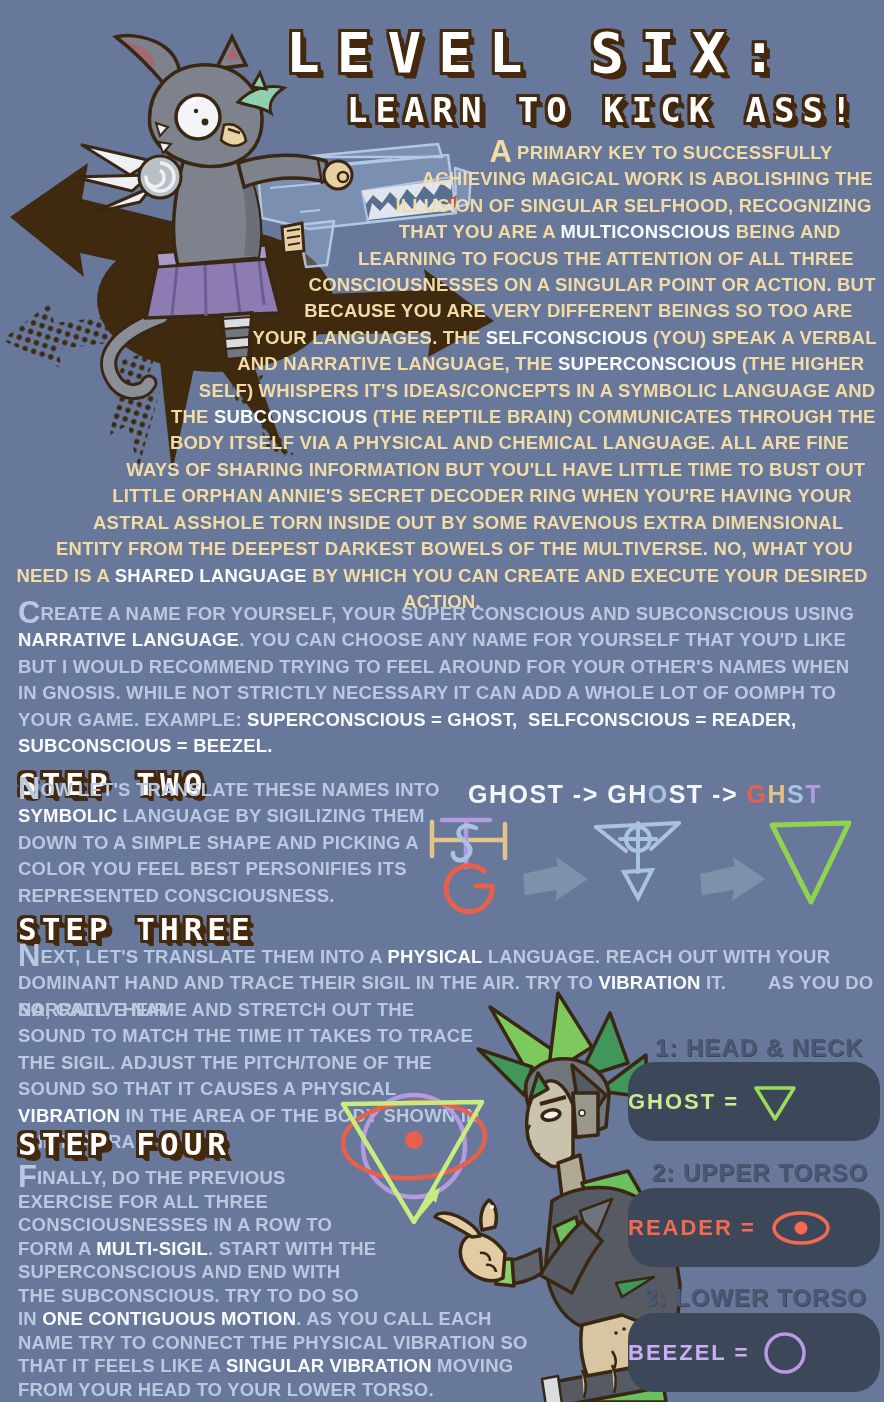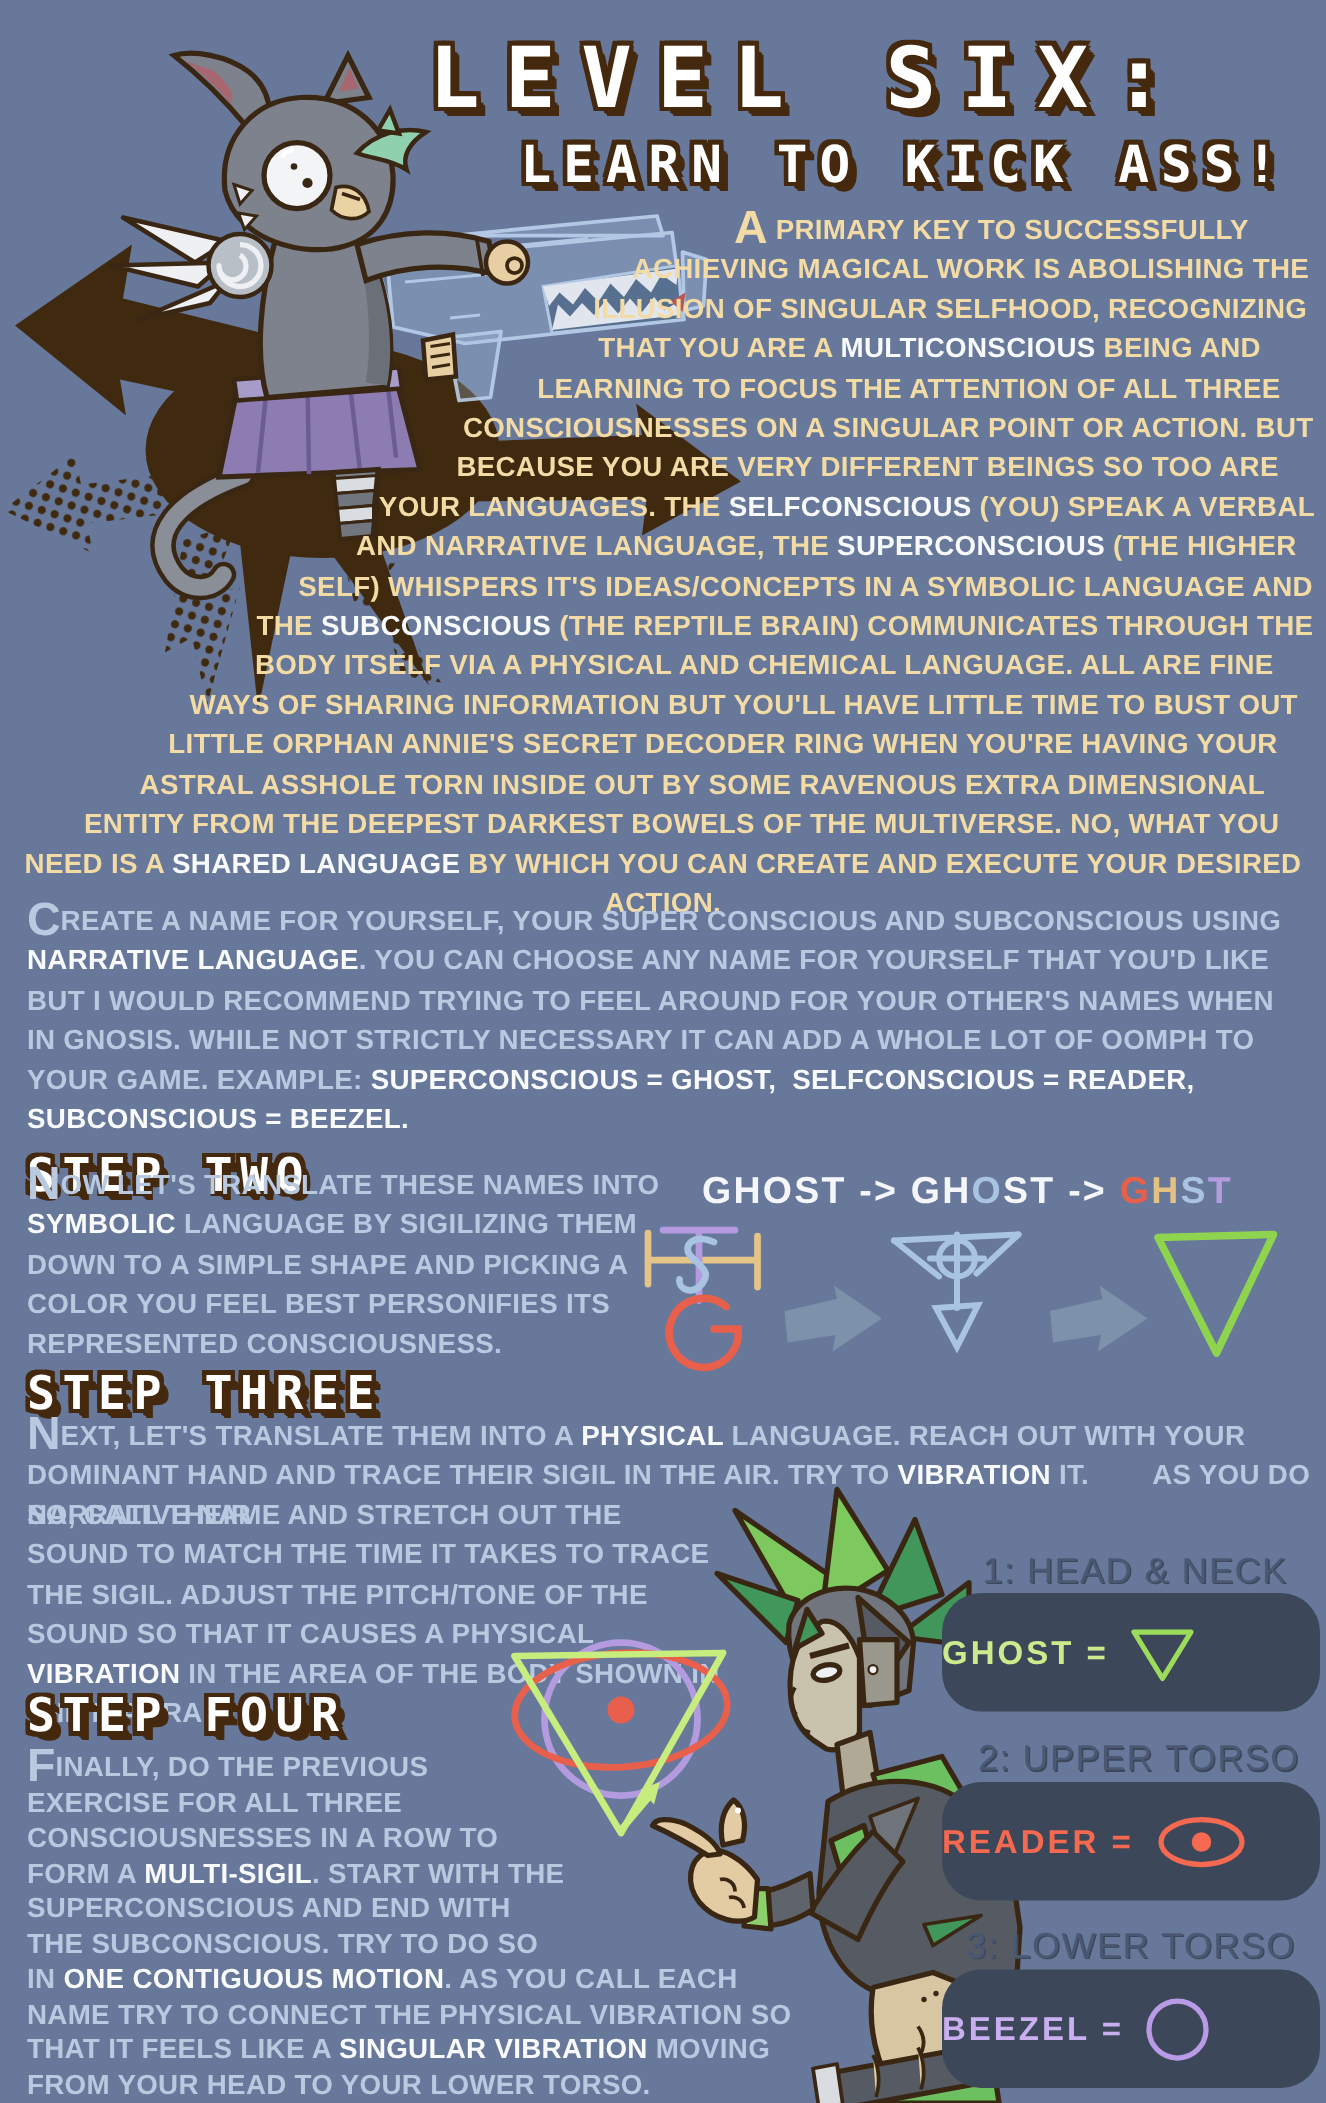--- a/index.html
+++ b/index.html
@@ -33,21 +33,21 @@
   .s4-spacer{float:right;width:155px;height:120px;}
   
   .sigil-demo-title{
     position:absolute;left:468px;top:780px;font-weight:bold;font-size:25px;
     letter-spacing:1.5px;color:#f4f6fa;white-space:nowrap;
   }
   .c-white{color:#f4f6fa;margin-top:10px;}.c-lightblue{color:#a9c3e2;}.c-red{color:#e8604c;}
   .c-tan{color:#e3c183;}.c-purple{color:#b49ade;}
   
   .map-label{
-    position:absolute;font-weight:normal;font-size:24px;letter-spacing:1px;
+    position:absolute;font-weight:bold;font-size:24px;letter-spacing:1px;
     color:#4a5874;white-space:nowrap;text-shadow:1px 1px 0 #3c4859;
   }
   .map-panel{
     position:absolute;left:628px;width:252px;height:79px;background:#3c4859;
     border-radius:26px;display:flex;align-items:center;justify-content:flex-start;gap:13px;
   }
   .map-name{font-weight:bold;font-size:22px;letter-spacing:2px;white-space:nowrap;}
   .n-green{color:#cdeb8c;}.n-red{color:#f4694f;}.n-purple{color:#c9aff0;}
   svg{display:block;}
   .abs{position:absolute;}

